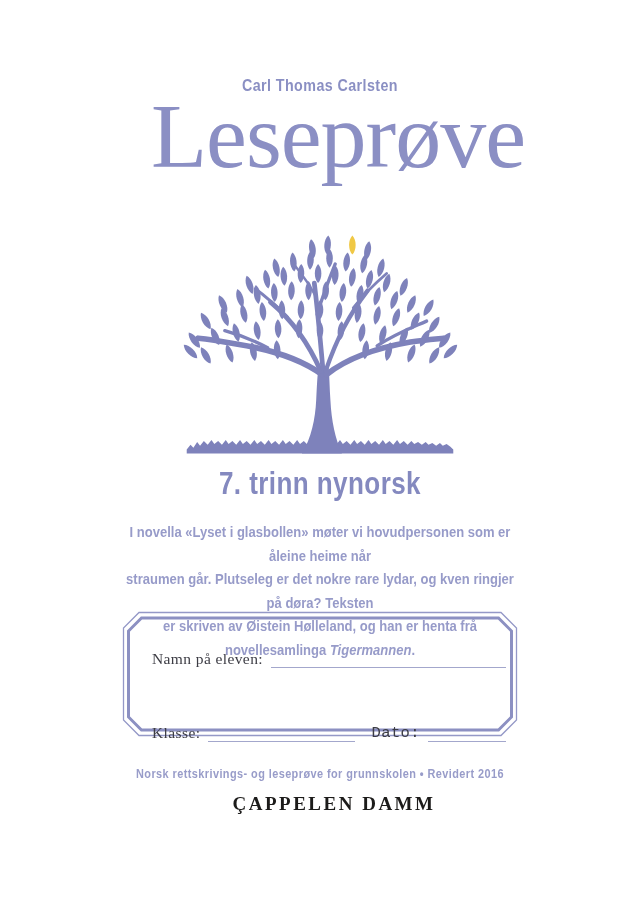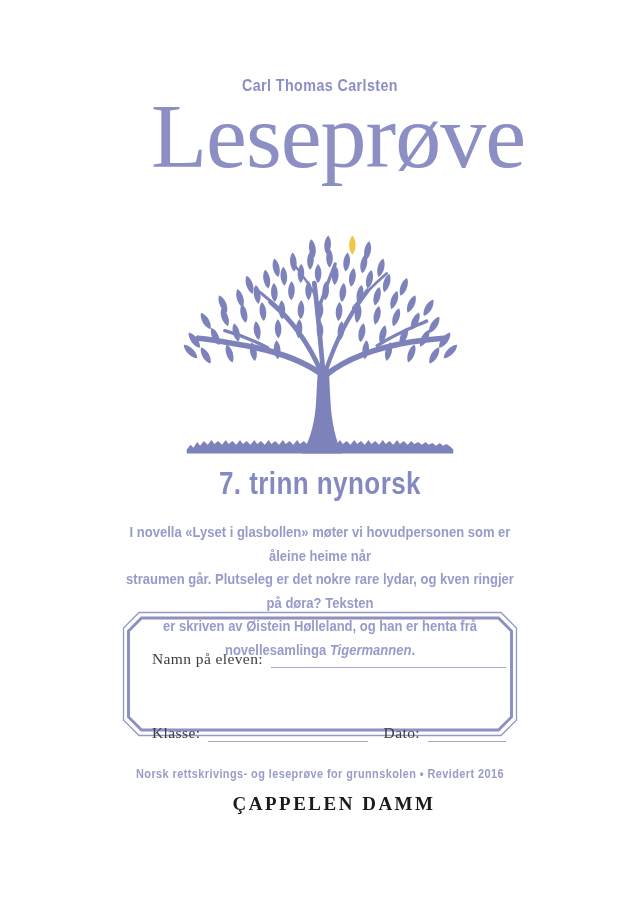--- a/index.html
+++ b/index.html
@@ -18,21 +18,21 @@
   .formbox{position:absolute;left:122px;top:611px;width:412px;height:126px;}
   .formbox svg{position:absolute;left:0;top:0;}
   .frow{position:absolute;left:30px;right:28px;display:flex;align-items:flex-end;
         font-family:"Liberation Serif",serif;font-size:15.5px;color:#3c3c44;letter-spacing:0.4px;}
   .frow1{top:36px;}
   .frow2{top:92px;margin-top:18px;}
   .fline{flex:1;border:none;border-bottom:1px solid #a3a7cc;background:transparent;
          margin-left:8px;height:18px;font-family:"Liberation Serif",serif;font-size:15px;
          color:#3c3c44;outline:none;min-width:20px;}
   .fline.date{flex:0 0 74px;}
-  .datolabel{margin-left:16px;}
+  .datolabel{margin-left:16px;font-family:Liberation Mono, monospace;}
   .footer{top:766px;font-size:13px;font-weight:bold;color:#989cc9;letter-spacing:0.5px;}
   .logo{top:793px;font-family:"Liberation Serif",serif;font-size:19px;font-weight:600;
         color:#1c1b1a;letter-spacing:2.5px;padding-left:28px;}
 </style>
 </head>
 <body>
 
 <div class="page">
 
   <div class="center author condensed">Carl Thomas Carlsten</div>

